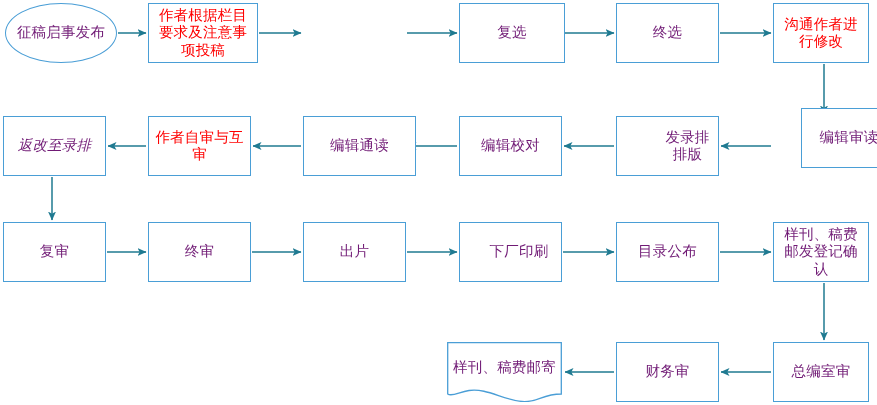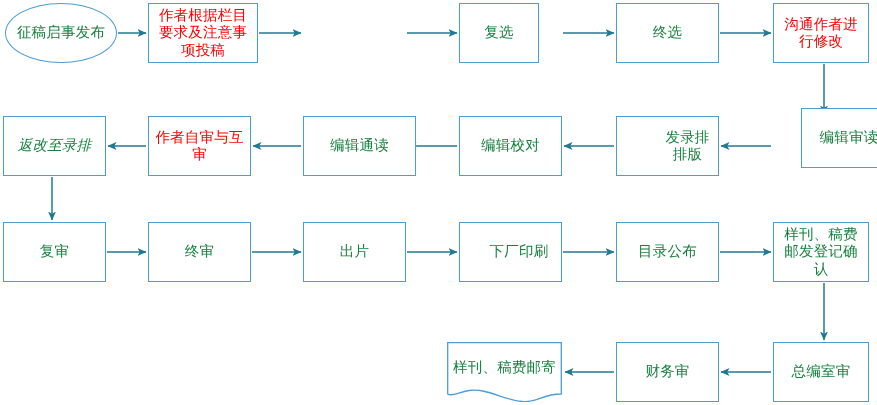--- a/index.html
+++ b/index.html
@@ -15,21 +15,21 @@
 
   .node{
     position:absolute;
     box-sizing:border-box;
     border:1.3px solid #4a9ed6;
     background:#ffffff;
     display:flex;
     align-items:center;
     justify-content:center;
     text-align:center;
-    color:#15803d;
+    color:#701a75;
     font-size:14.5px;
     line-height:1.18;
     letter-spacing:0.2px;
     font-family:"DejaVu Sans","Liberation Sans",sans-serif;
   }
   .node .txt{display:block;padding:0 3px;}
   .node.red{color:#ff0000;}
   .node.ellipse{border-radius:50%;}
   .node.doc{border:none;background:transparent;}
   .node.doc .docbody{
@@ -88,21 +88,21 @@
 
   <div class="node ellipse" style="left:5px;top:3px;width:112px;height:60px;">
     <span class="txt">征稿启事发布</span>
   </div>
 
   <div class="node red" style="left:148px;top:3px;width:110px;height:60px;">
     <span class="txt">作者根据栏目要求及注意事项投稿</span>
   </div>
 
 
-  <div class="node" style="left:459px;top:3px;width:80px;height:60px;">
+  <div class="node" style="left:459px;top:3px;width:106px;height:60px;">
     <span class="txt">复选</span>
   </div>
 
   <div class="node" style="left:616px;top:3px;width:103px;height:60px;">
     <span class="txt">终选</span>
   </div>
 
   <div class="node red" style="left:773px;top:3px;width:96px;height:60px;">
     <span class="txt">沟通作者进行修改</span>
   </div>

